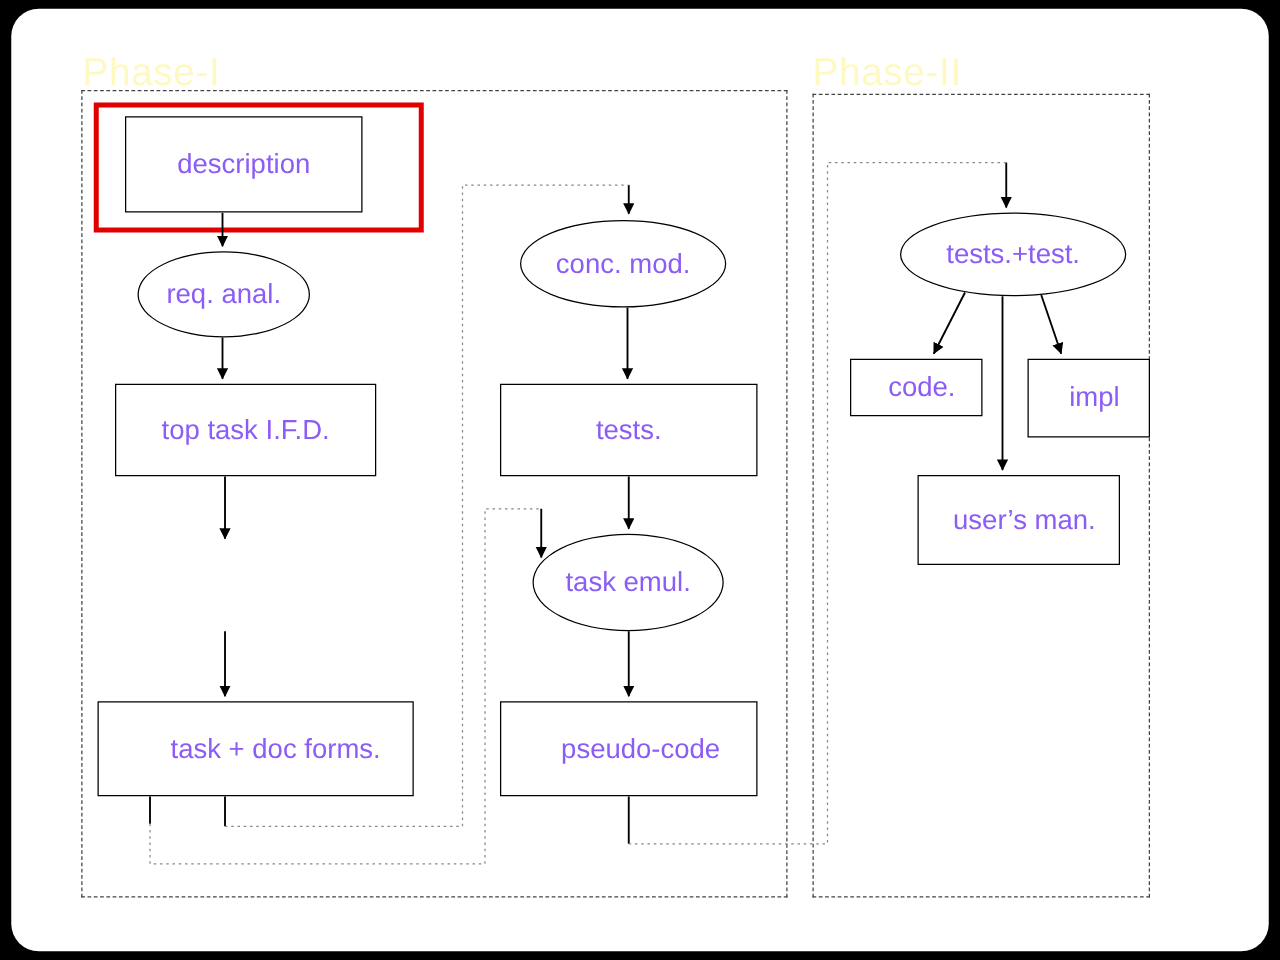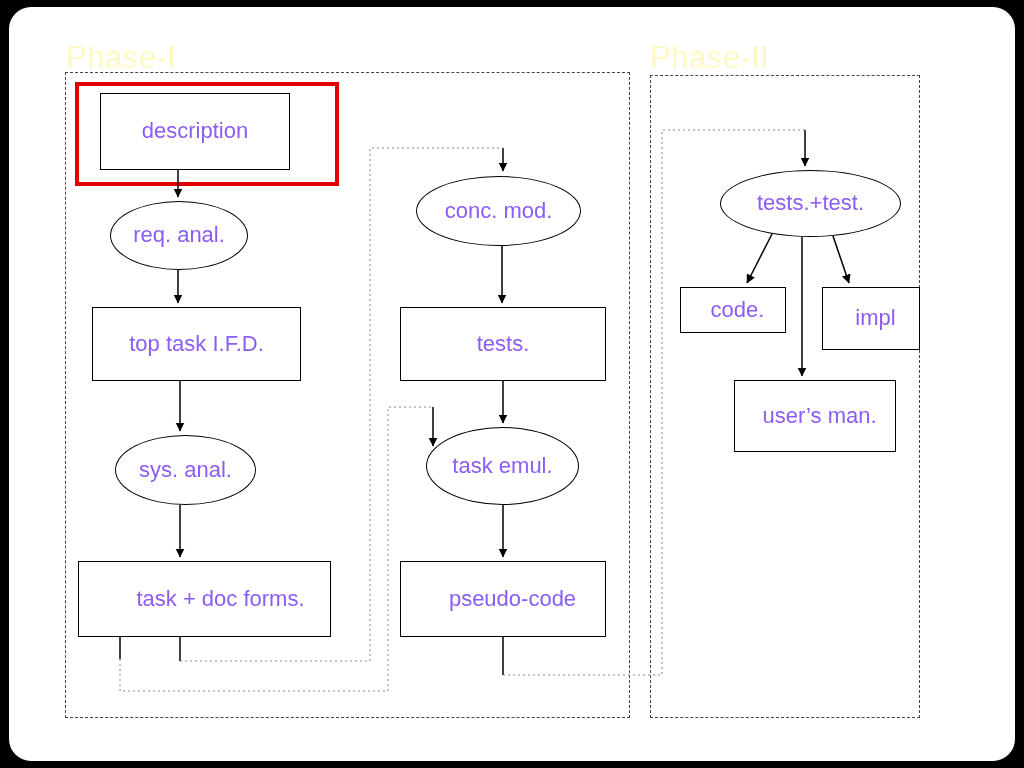--- a/index.html
+++ b/index.html
@@ -80,23 +80,20 @@
 
   <div class="node rect" style="left:100px; top:93px; width:190px; height:77px;">
     <span>description</span>
   </div>
   <div class="node ellipse" style="left:110px; top:201px; width:138px; height:69px;">
     <span>req. anal.</span>
   </div>
   <div class="node rect" style="left:92px; top:307px; width:209px; height:74px;">
     <span>top task I.F.D.</span>
   </div>
-  <div class="node ellipse" style="left:115px; top:435px; width:141px; height:70px;">
-    <span>sys. anal.</span>
-  </div>
   <div class="node rect" style="left:78px; top:561px; width:253px; height:76px;padding-left:32px;">
     <span>task + doc forms.</span>
   </div>
 
   <div class="node ellipse" style="left:416px; top:176px; width:165px; height:70px;">
     <span>conc. mod.</span>
   </div>
   <div class="node rect" style="left:400px; top:307px; width:206px; height:74px;">
     <span>tests.</span>
   </div>

